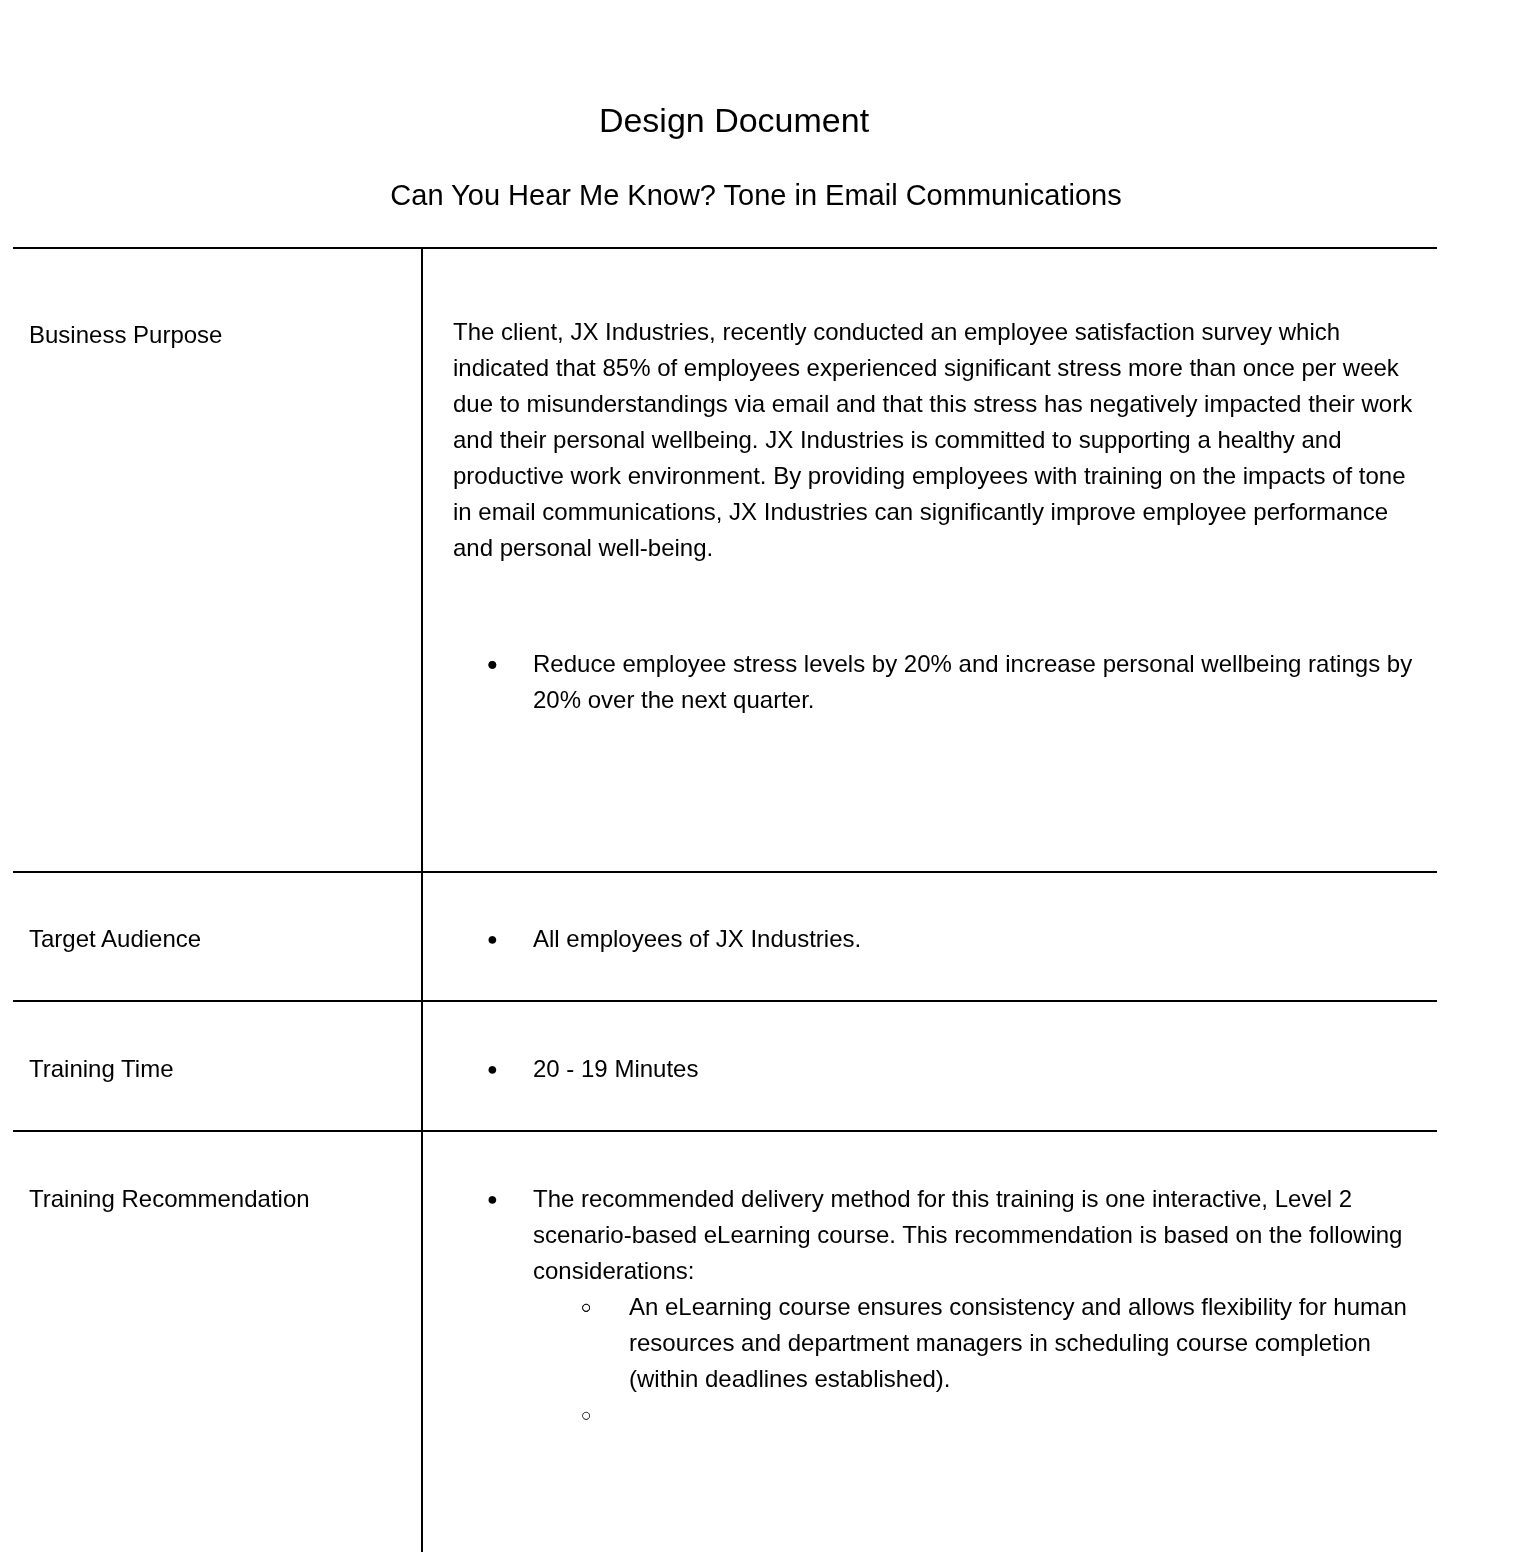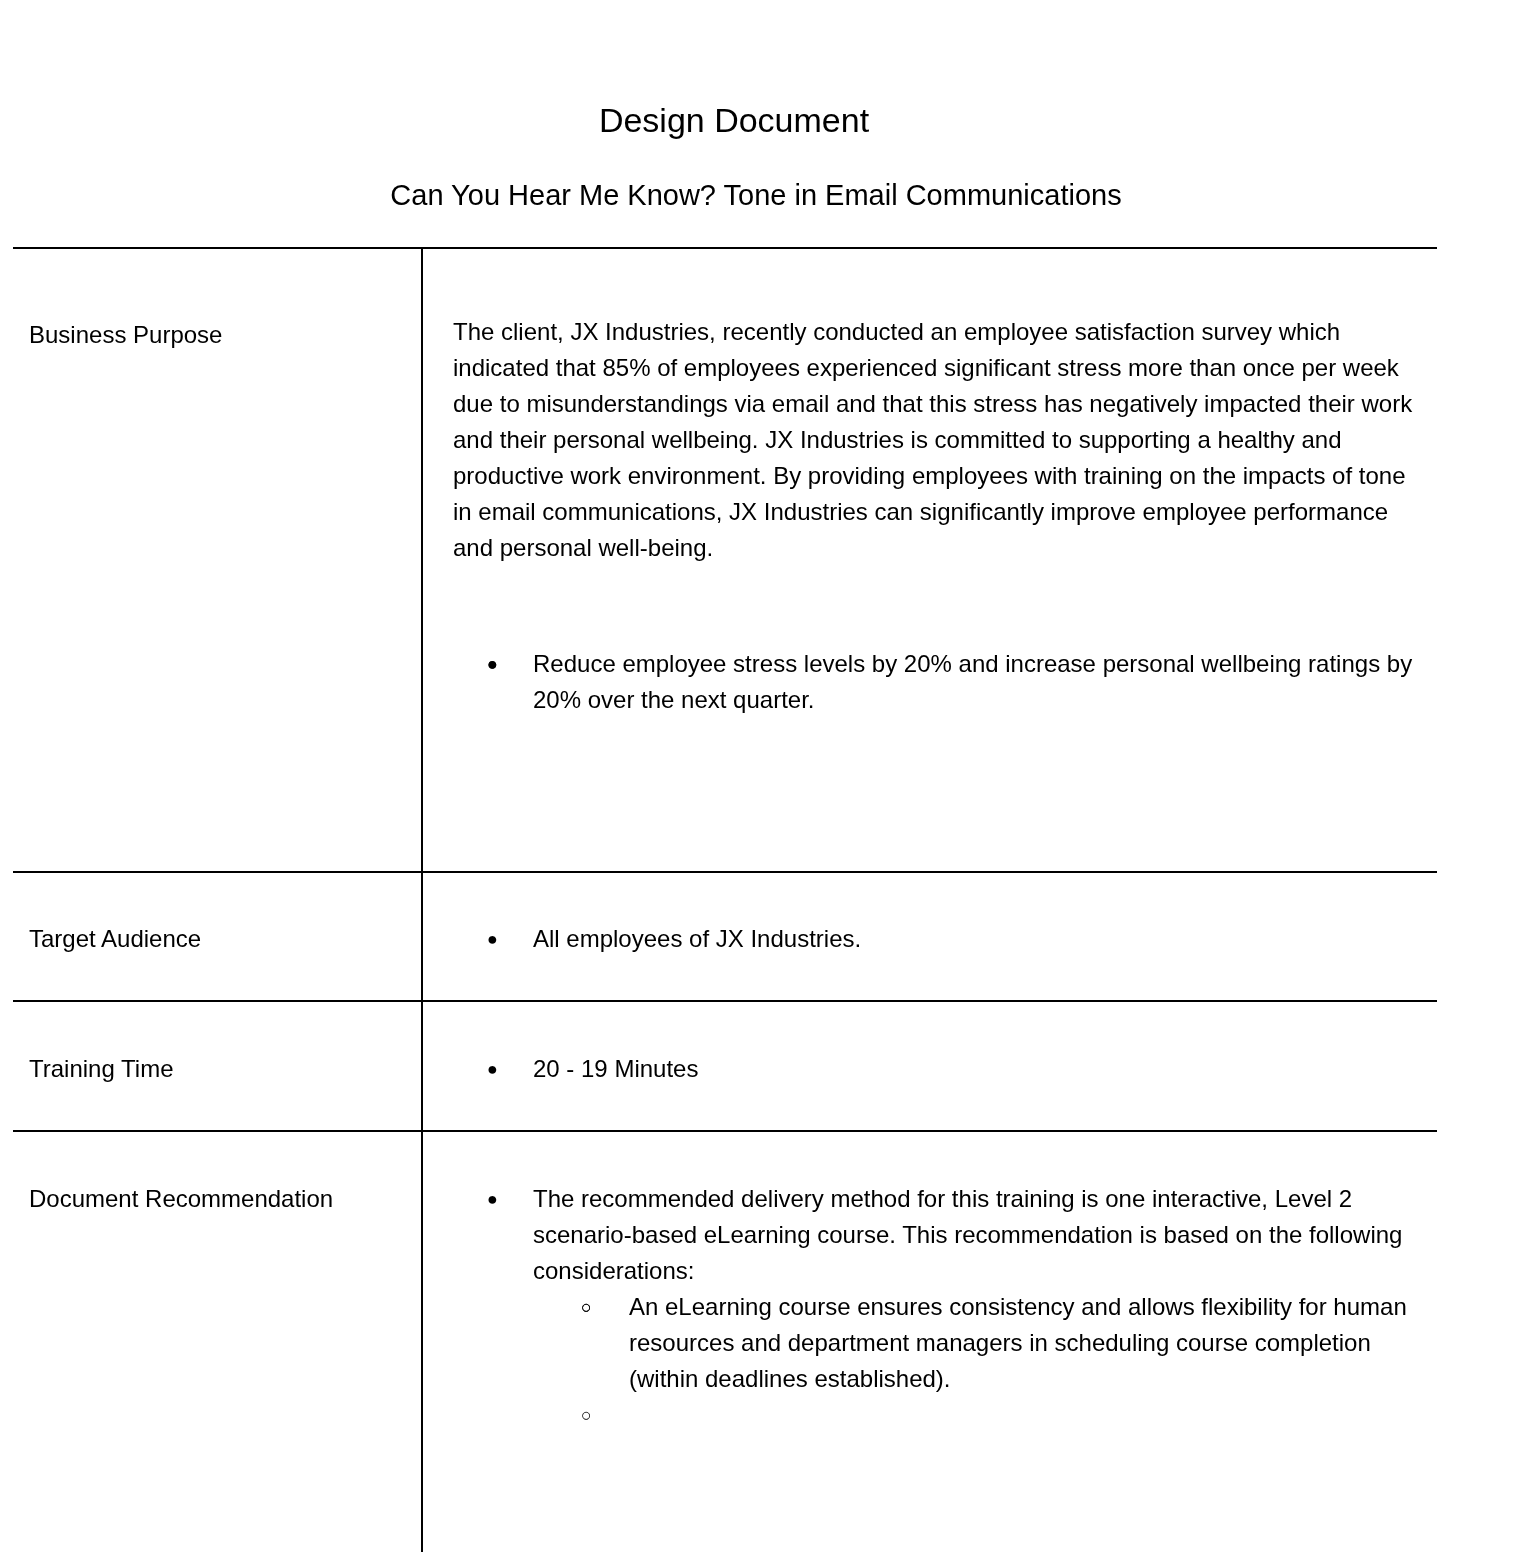--- a/index.html
+++ b/index.html
@@ -91,21 +91,21 @@
         <ul class="lvl1">
           <li>
             <span class="bullet">●</span>
             <span>20 - 19 Minutes</span>
           </li>
         </ul>
       </div>
     </div>
 
     <div>
-      <div class="label" style="top:1181px;">Document Recommendation</div>
+      <div class="label" style="top:1181px;">Training Recommendation</div>
       <div class="cell" style="top:1181px;">
         <ul class="lvl1">
           <li>
             <span class="bullet">●</span>
             <span>The recommended delivery method for this training is one interactive, Level 2 scenario-based eLearning course. This recommendation is based on the following considerations:</span>
             <ul class="lvl2">
               <li>
                 <span class="bullet">○</span>
               </li>
               <li>

